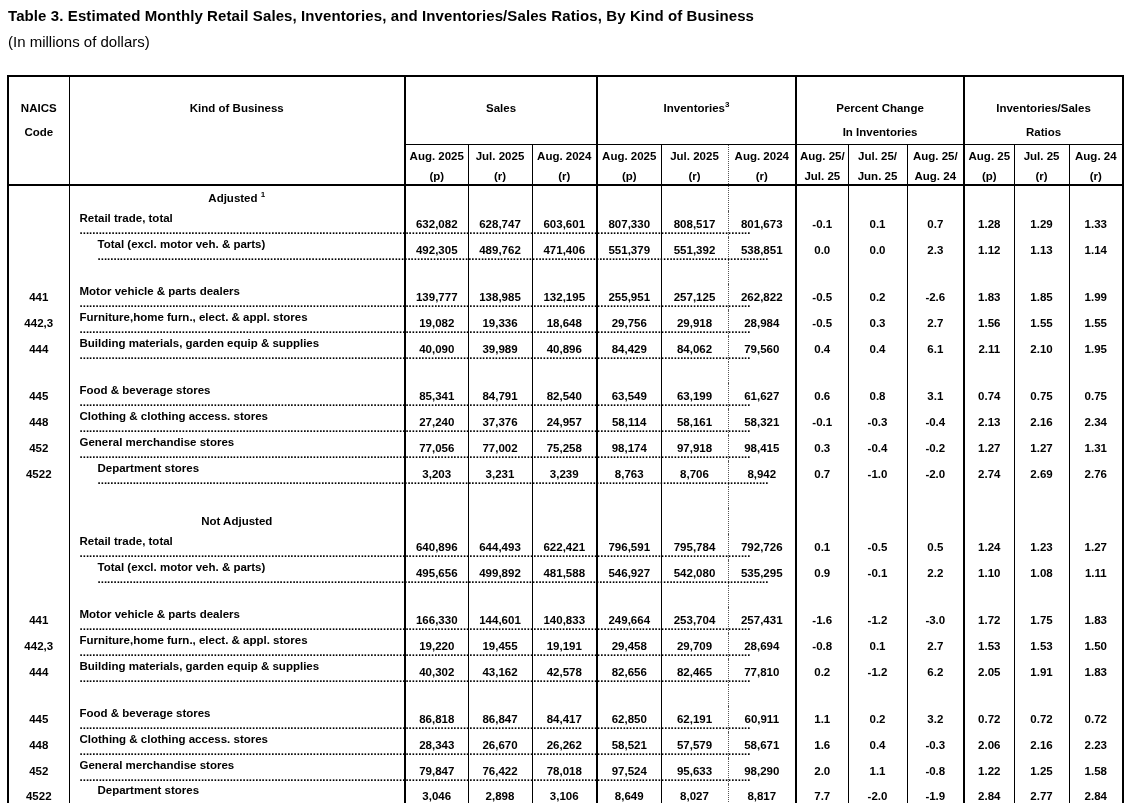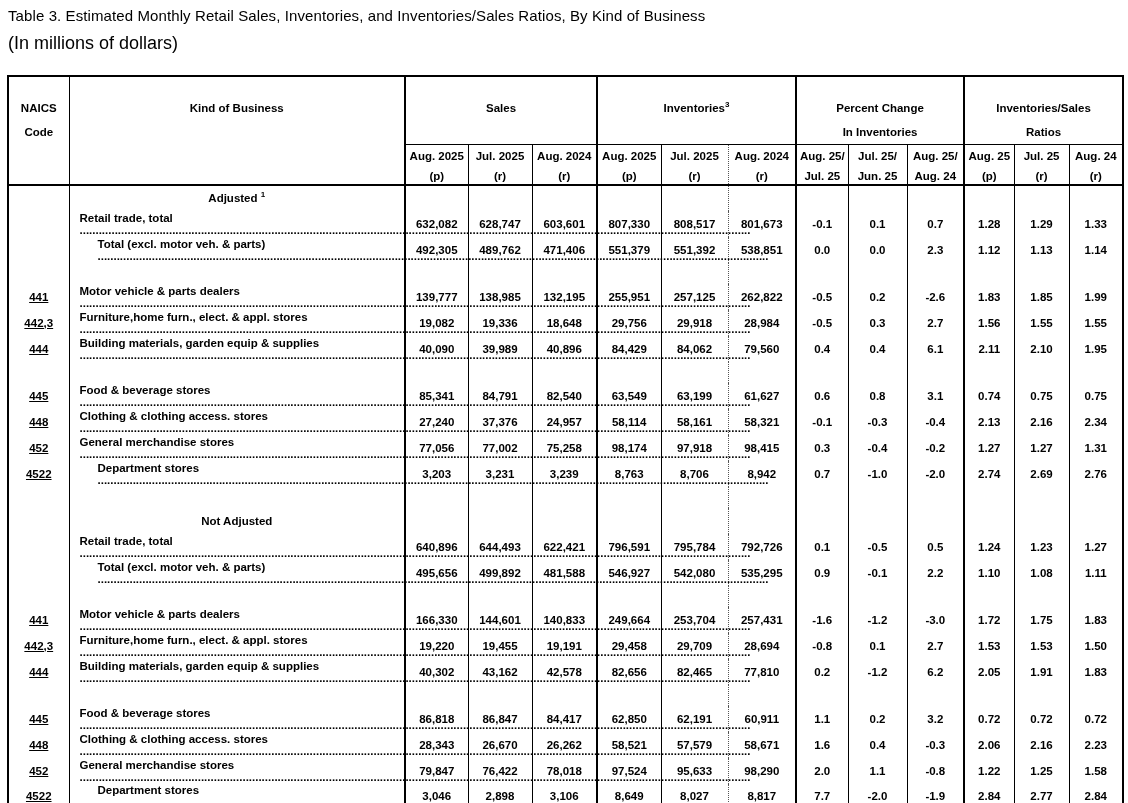--- a/index.html
+++ b/index.html
@@ -5,25 +5,25 @@
   * { margin:0; padding:0; box-sizing:border-box; }
   html,body { width:1128px; height:803px; background:#ffffff; }
   body {
     position:relative;
     font-family:"Liberation Sans", sans-serif;
     color:#000;
     overflow:hidden;
   }
   .title {
     position:absolute; left:8px; top:7px;
-    font-size:15px; font-weight:400; letter-spacing:0.1px;
+    font-size:15px; font-weight:700; letter-spacing:0.1px;
   }
   .subtitle {
     position:absolute; left:8px; top:33px;
-    font-size:18px; font-weight:400;
+    font-size:15px; font-weight:400;
   }
   table.rt {
     position:absolute; left:7px; top:75px; width:1115px;
     border-collapse:collapse; table-layout:fixed;
     border:2px solid #000; border-bottom:3px solid #000;
   }
   th, td { padding:0; font-weight:700; color:#000; }
   th { font-size:11.5px; }
   td { font-size:11.5px; }
 
@@ -43,21 +43,21 @@
   tr.sub th .l2 { line-height:14px; font-weight:700; }
   th.corner { vertical-align:middle; line-height:24px; }
   tbody tr:first-child td { border-top:2px solid #000; }
 
   sup { font-size:8px; vertical-align:super; line-height:0; }
 
   
   tbody tr.datarow { height:26px; }
   tbody tr.labelrow { height:26px; }
   tbody tr.spacer { height:21px; }
-  td.naics { text-align:center; vertical-align:middle;text-decoration:underline; }
+  td.naics { text-align:center; vertical-align:middle; }
   td.kind  { vertical-align:middle; }
   td.kind .kflex { display:flex; align-items:baseline; padding-left:10px; padding-right:2px;flex-direction:column; }
   td.kind .kflex.ind2 { padding-left:28px; }
   td.kind .klabel { white-space:nowrap; }
   td.kind .dots { flex:1 1 auto; overflow:hidden; white-space:nowrap; min-width:0; }
   td.kind .dots::after {
     content:"..................................................................................................................................................................................................................";
     font-weight:700;
   }
   td.kind .seclabel { text-align:center; display:block; }

